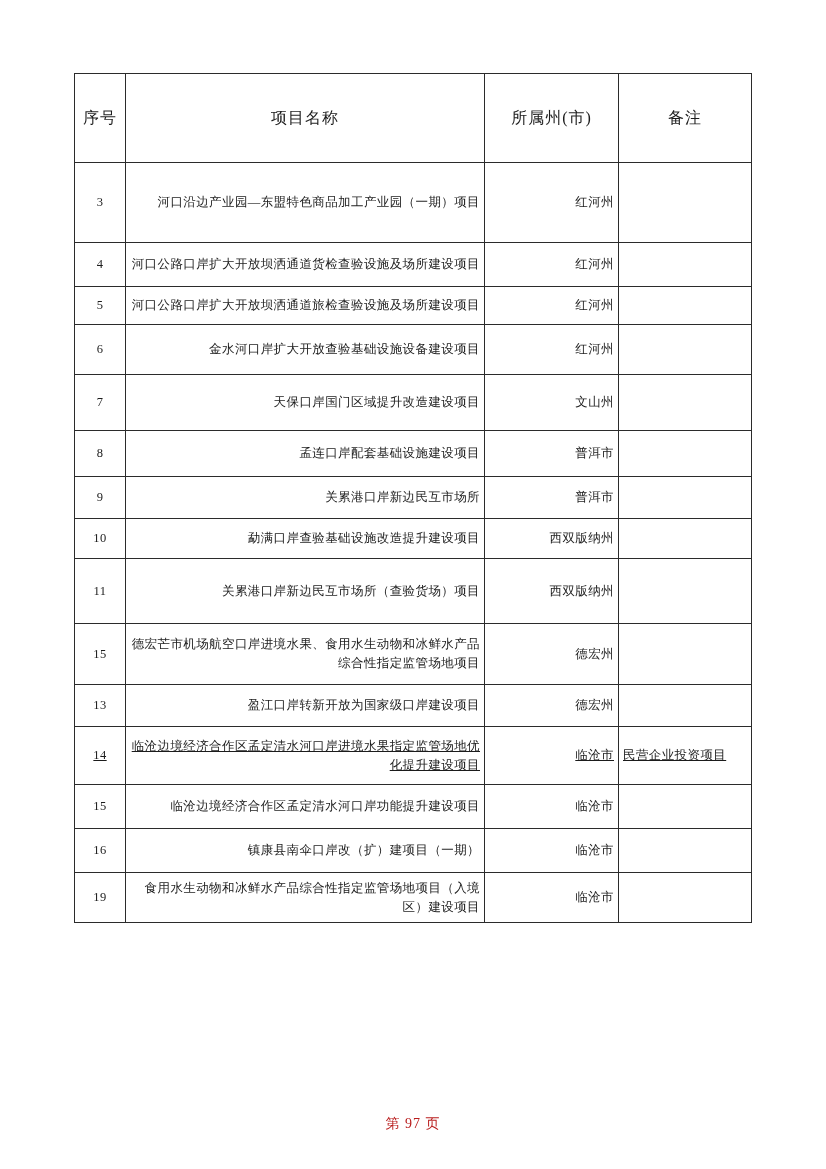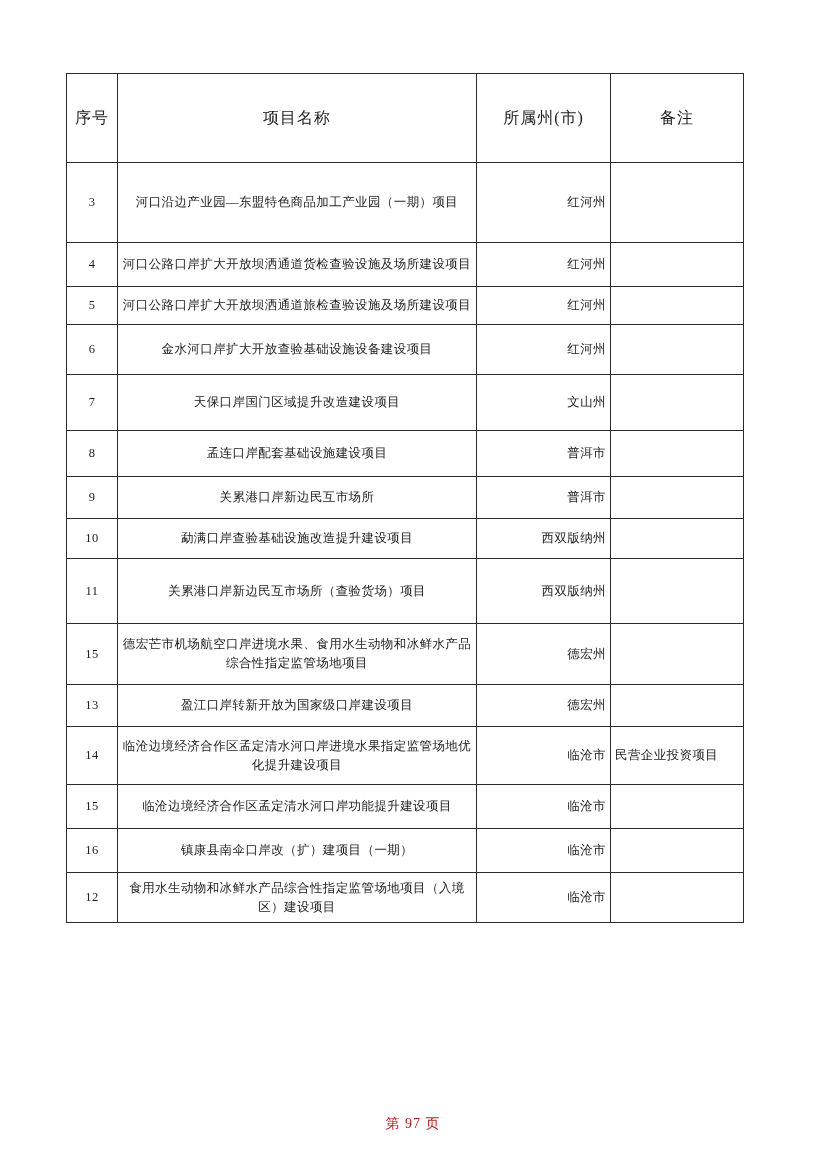--- a/index.html
+++ b/index.html
@@ -11,21 +11,21 @@
     position: relative;
     width: 826px;
     height: 1169px;
     background: #ffffff;
     font-family: "Liberation Serif", "DejaVu Serif", serif;
     color: #1c1c1c;
     overflow: hidden;
   }
   table.projects {
     position: absolute;
-    left: 66px;
+    left: 74px;
     top: 73px;
     border-collapse: collapse;
     table-layout: fixed;
     width: 602px;
   }
   table.projects th,
   table.projects td {
     border: 1.6px solid #2b2b2b;
     padding: 2px 4px;
     vertical-align: middle;
@@ -38,37 +38,37 @@
     text-align: center;
     letter-spacing: 1px;
     color: #1c1c1c;
   }
   tbody td {
     font-size: 12.5px;
     letter-spacing: 0.4px;
     line-height: 1.5;
   }
   td.c-idx   { text-align: center; }
-  td.c-name  { text-align: center; padding-left: 6px; padding-right: 3px; }
+  td.c-name  { text-align: right; padding-left: 6px; padding-right: 3px; }
   td.c-region{ text-align: right; }
   td.c-note  { padding-left: 6px; padding-right: 3px; }
 
   
   tbody tr:nth-child(1)  { height: 80px; }
   tbody tr:nth-child(2)  { height: 44px; }
   tbody tr:nth-child(3)  { height: 38px; }
   tbody tr:nth-child(4)  { height: 50px; }
   tbody tr:nth-child(5)  { height: 56px; }
   tbody tr:nth-child(6)  { height: 46px; }
   tbody tr:nth-child(7)  { height: 42px; }
   tbody tr:nth-child(8)  { height: 40px; }
   tbody tr:nth-child(9)  { height: 65px; }
   tbody tr:nth-child(10) { height: 61px; }
   tbody tr:nth-child(11) { height: 42px; }
-  tbody tr:nth-child(12) { height: 58px; }
+  tbody tr:nth-child(12) { height: 58px; text-decoration: underline; }
   tbody tr:nth-child(13) { height: 44px; }
   tbody tr:nth-child(14) { height: 44px; }
   tbody tr:nth-child(15) { height: 50px; }
 
   .page-footer {
     position: absolute;
     top: 1115px;
     left: 0;
     width: 100%;
     text-align: center;
@@ -190,21 +190,21 @@
   </tr>
 
   <tr>
     <td class="c-idx">16</td>
     <td class="c-name">镇康县南伞口岸改（扩）建项目（一期）</td>
     <td class="c-region">临沧市</td>
     <td class="c-note"></td>
   </tr>
 
   <tr>
-    <td class="c-idx">12</td>
+    <td class="c-idx">19</td>
     <td class="c-name">食用水生动物和冰鲜水产品综合性指定监管场地项目（入境区）建设项目</td>
     <td class="c-region">临沧市</td>
     <td class="c-note"></td>
   </tr>
 </tbody>
   </table>
 
   <div class="page-footer">第 97 页</div>
 
 </div>

